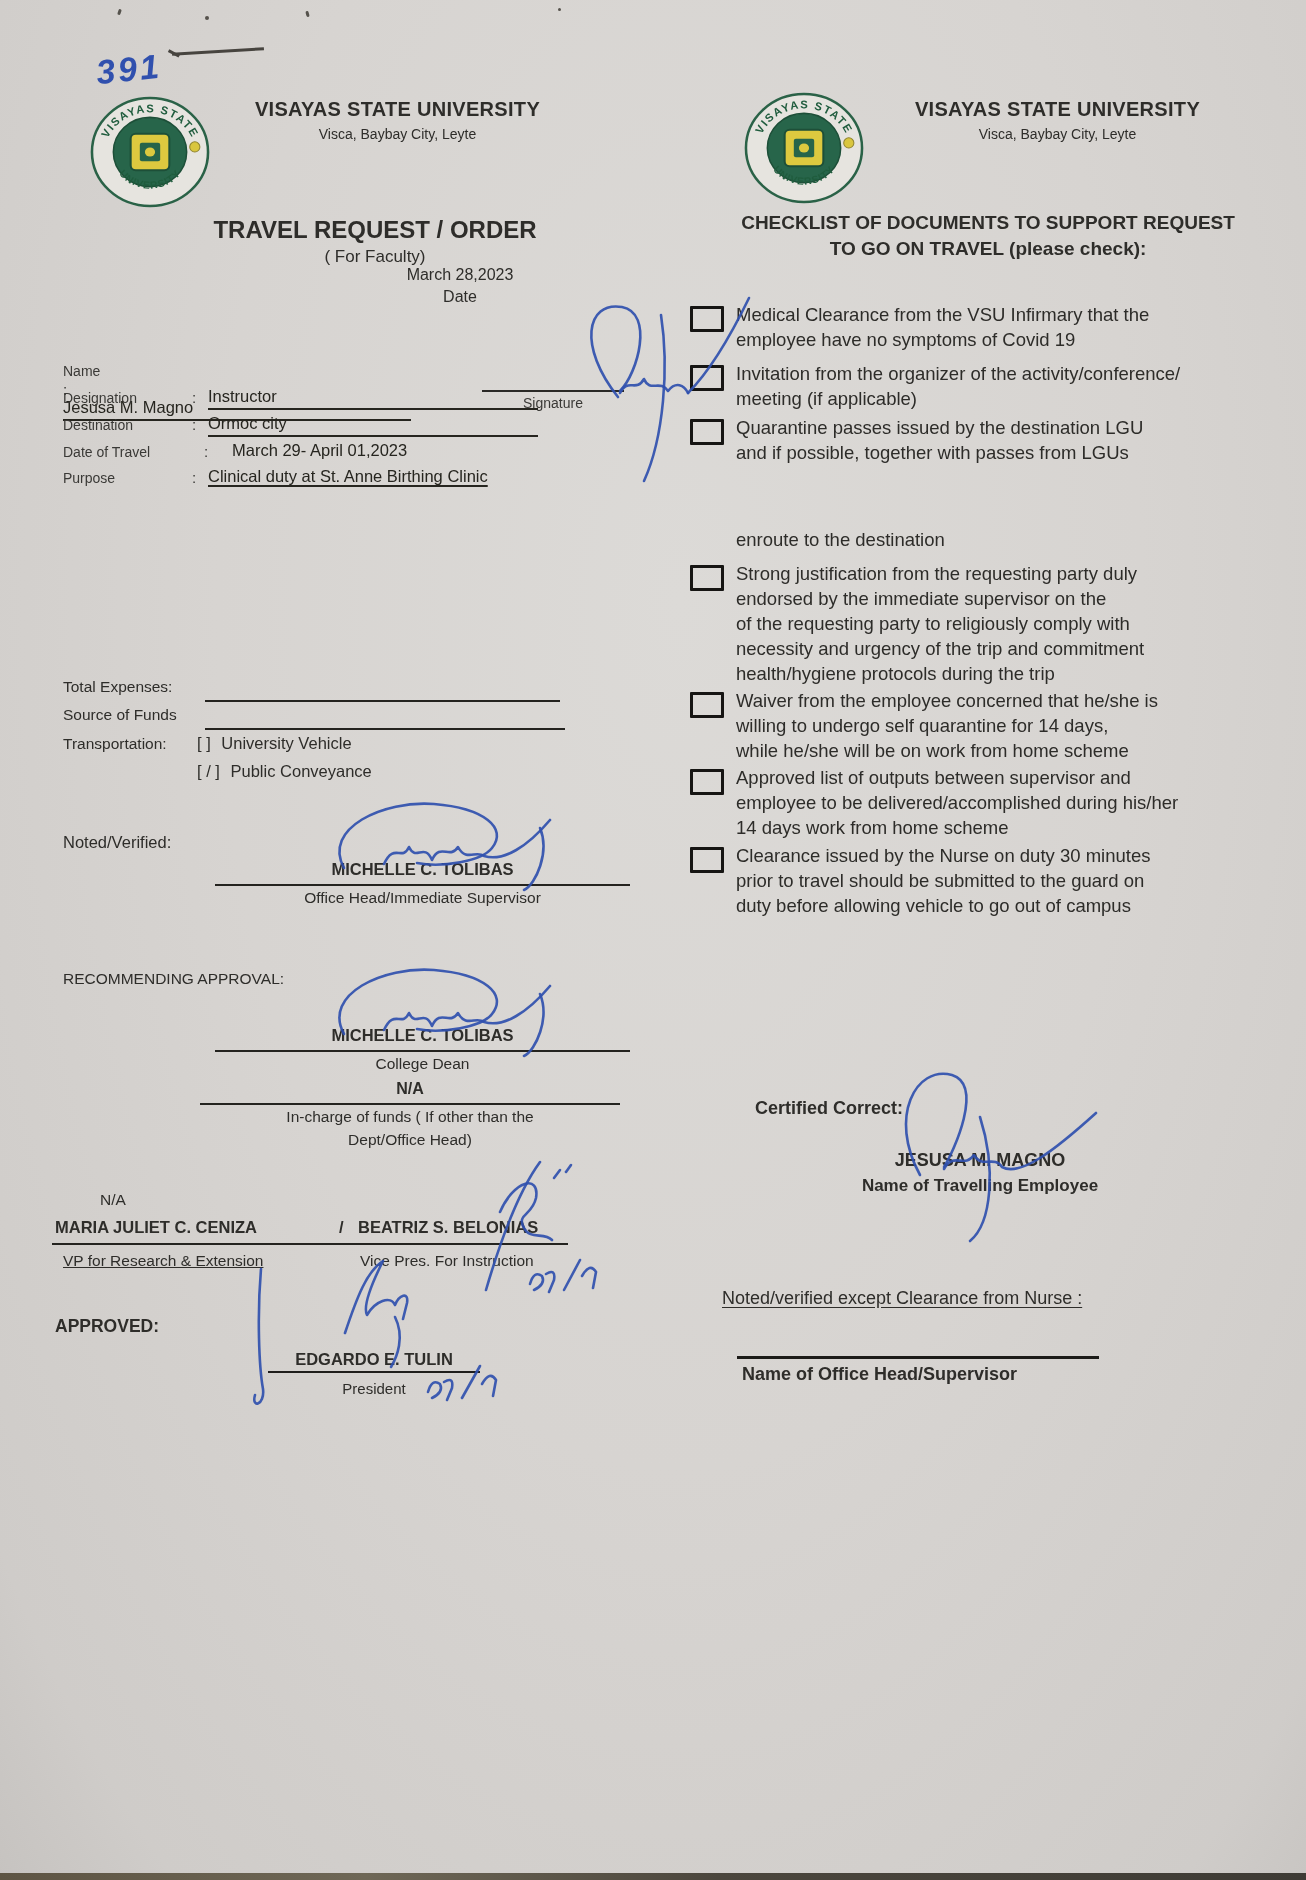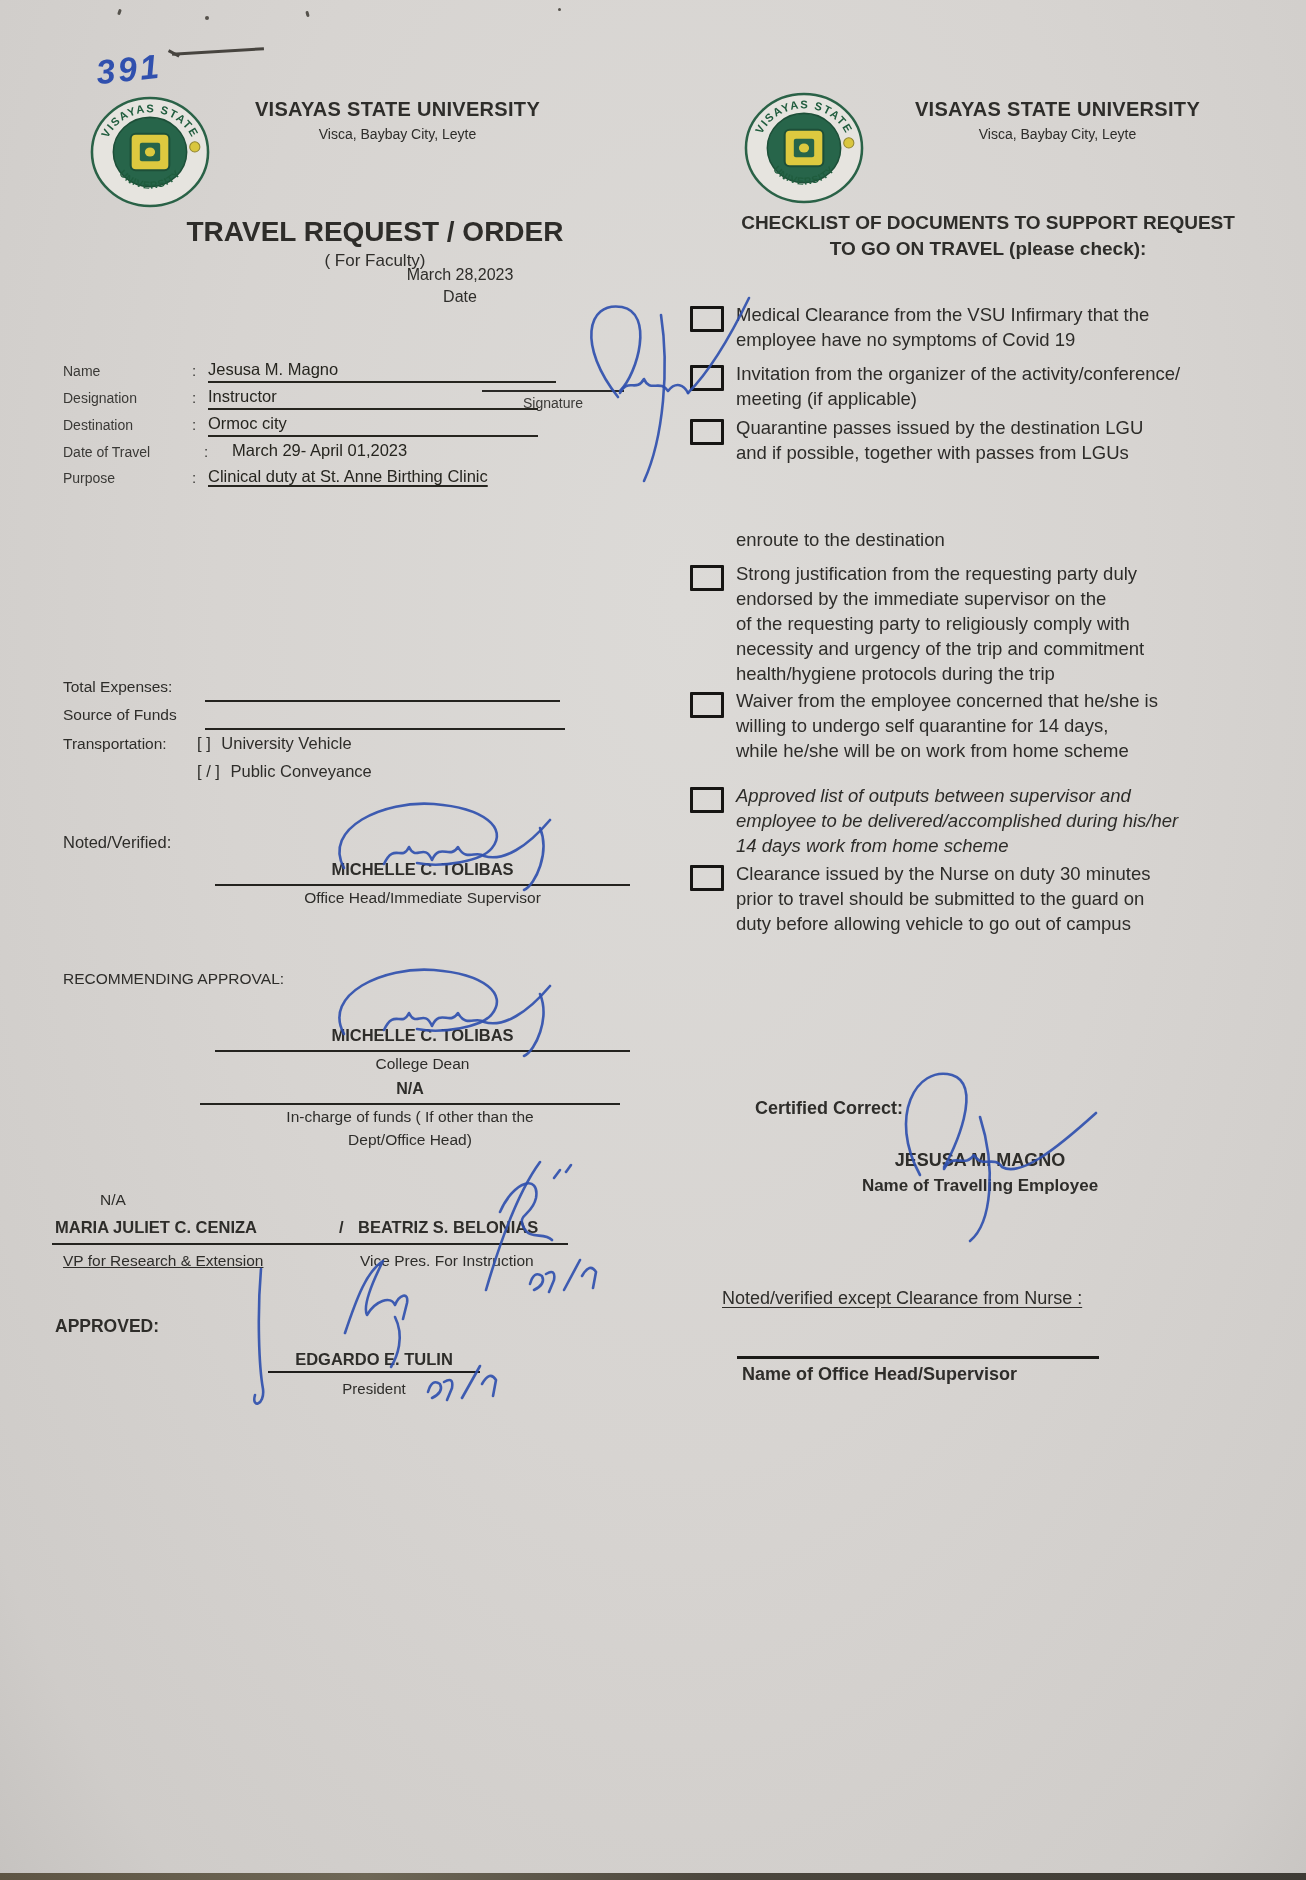--- a/index.html
+++ b/index.html
@@ -61,32 +61,32 @@
         <textPath href="#arcB1" startOffset="50%" text-anchor="middle">UNIVERSITY</textPath>
       </text>
     </svg>
   </div>
 
   <div class="abs ctr" style="left:225px;top:98px;width:345px;">
     <div class="b" style="font-size:20px;letter-spacing:.3px;">VISAYAS STATE UNIVERSITY</div>
     <div style="font-size:14px;margin-top:5px;">Visca, Baybay City, Leyte</div>
   </div>
   <div class="abs ctr" style="left:180px;top:216px;width:390px;">
-    <div class="b" style="font-size:28px;">TRAVEL REQUEST / ORDER</div>
+    <div class="b" style="font-size:24px;">TRAVEL REQUEST / ORDER</div>
     <div style="font-size:17px;margin-top:3px;">( For Faculty)</div>
   </div>
   <div class="abs ctr" style="left:340px;top:266px;width:240px;">
     <div style="font-size:16px;">March 28,2023</div>
     <div style="font-size:16px;margin-top:4px;">Date</div>
   </div>
 
   <div class="thinline" style="left:482px;top:390px;width:142px;"></div>
   <div class="abs ctr smalltxt" style="left:480px;top:395px;width:146px;">Signature</div>
 
-  <div class="frow" style="top:360px;">
+  <div class="frow" style="top:360px;flex-direction:column;">
     <span class="flabel">Name</span>
     <span class="fsep">:</span>
     <span class="val uval" style="width:348px;">Jesusa M. Magno</span>
   </div>
   <div class="frow" style="top:387px;">
     <span class="flabel">Designation</span>
     <span class="fsep">:</span>
     <span class="val uval" style="width:330px;">Instructor</span>
   </div>
   <div class="frow" style="top:414px;">
@@ -208,21 +208,21 @@
       </div>
     </div>
     <div class="cl-item" style="margin-top:2px;">
       <span class="cbox"></span>
       <div class="cl-text">
         <div>Waiver from the employee concerned that he/she is</div>
         <div>willing to undergo self quarantine for 14 days,</div>
         <div>while he/she will be on work from home scheme</div>
       </div>
     </div>
-    <div class="cl-item" style="margin-top:20px;font-style:italic;">
+    <div class="cl-item" style="margin-top:2px;">
       <span class="cbox"></span>
       <div class="cl-text">
         <div>Approved list of outputs between supervisor and</div>
         <div>employee to be delivered/accomplished during his/her</div>
         <div>14 days work from home scheme</div>
       </div>
     </div>
     <div class="cl-item" style="margin-top:3px;">
       <span class="cbox"></span>
       <div class="cl-text">

